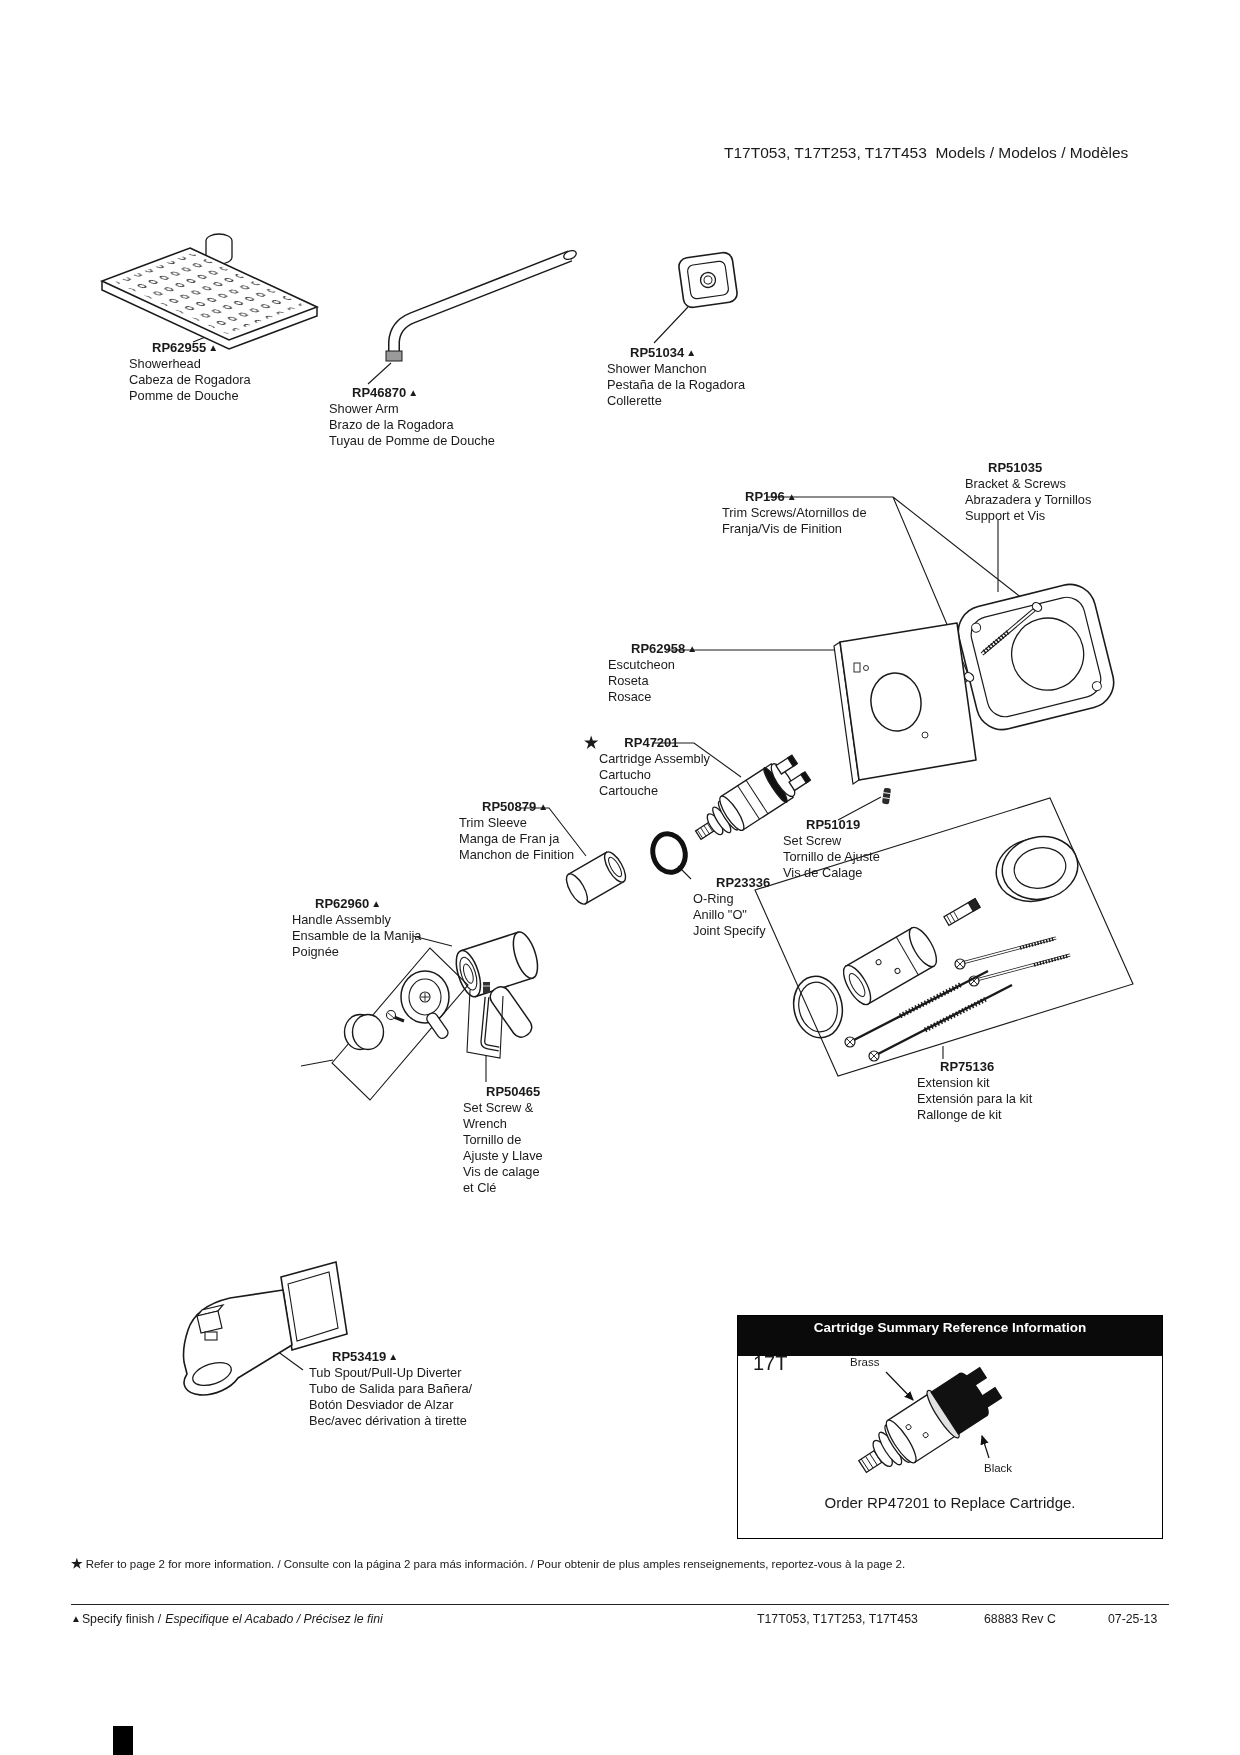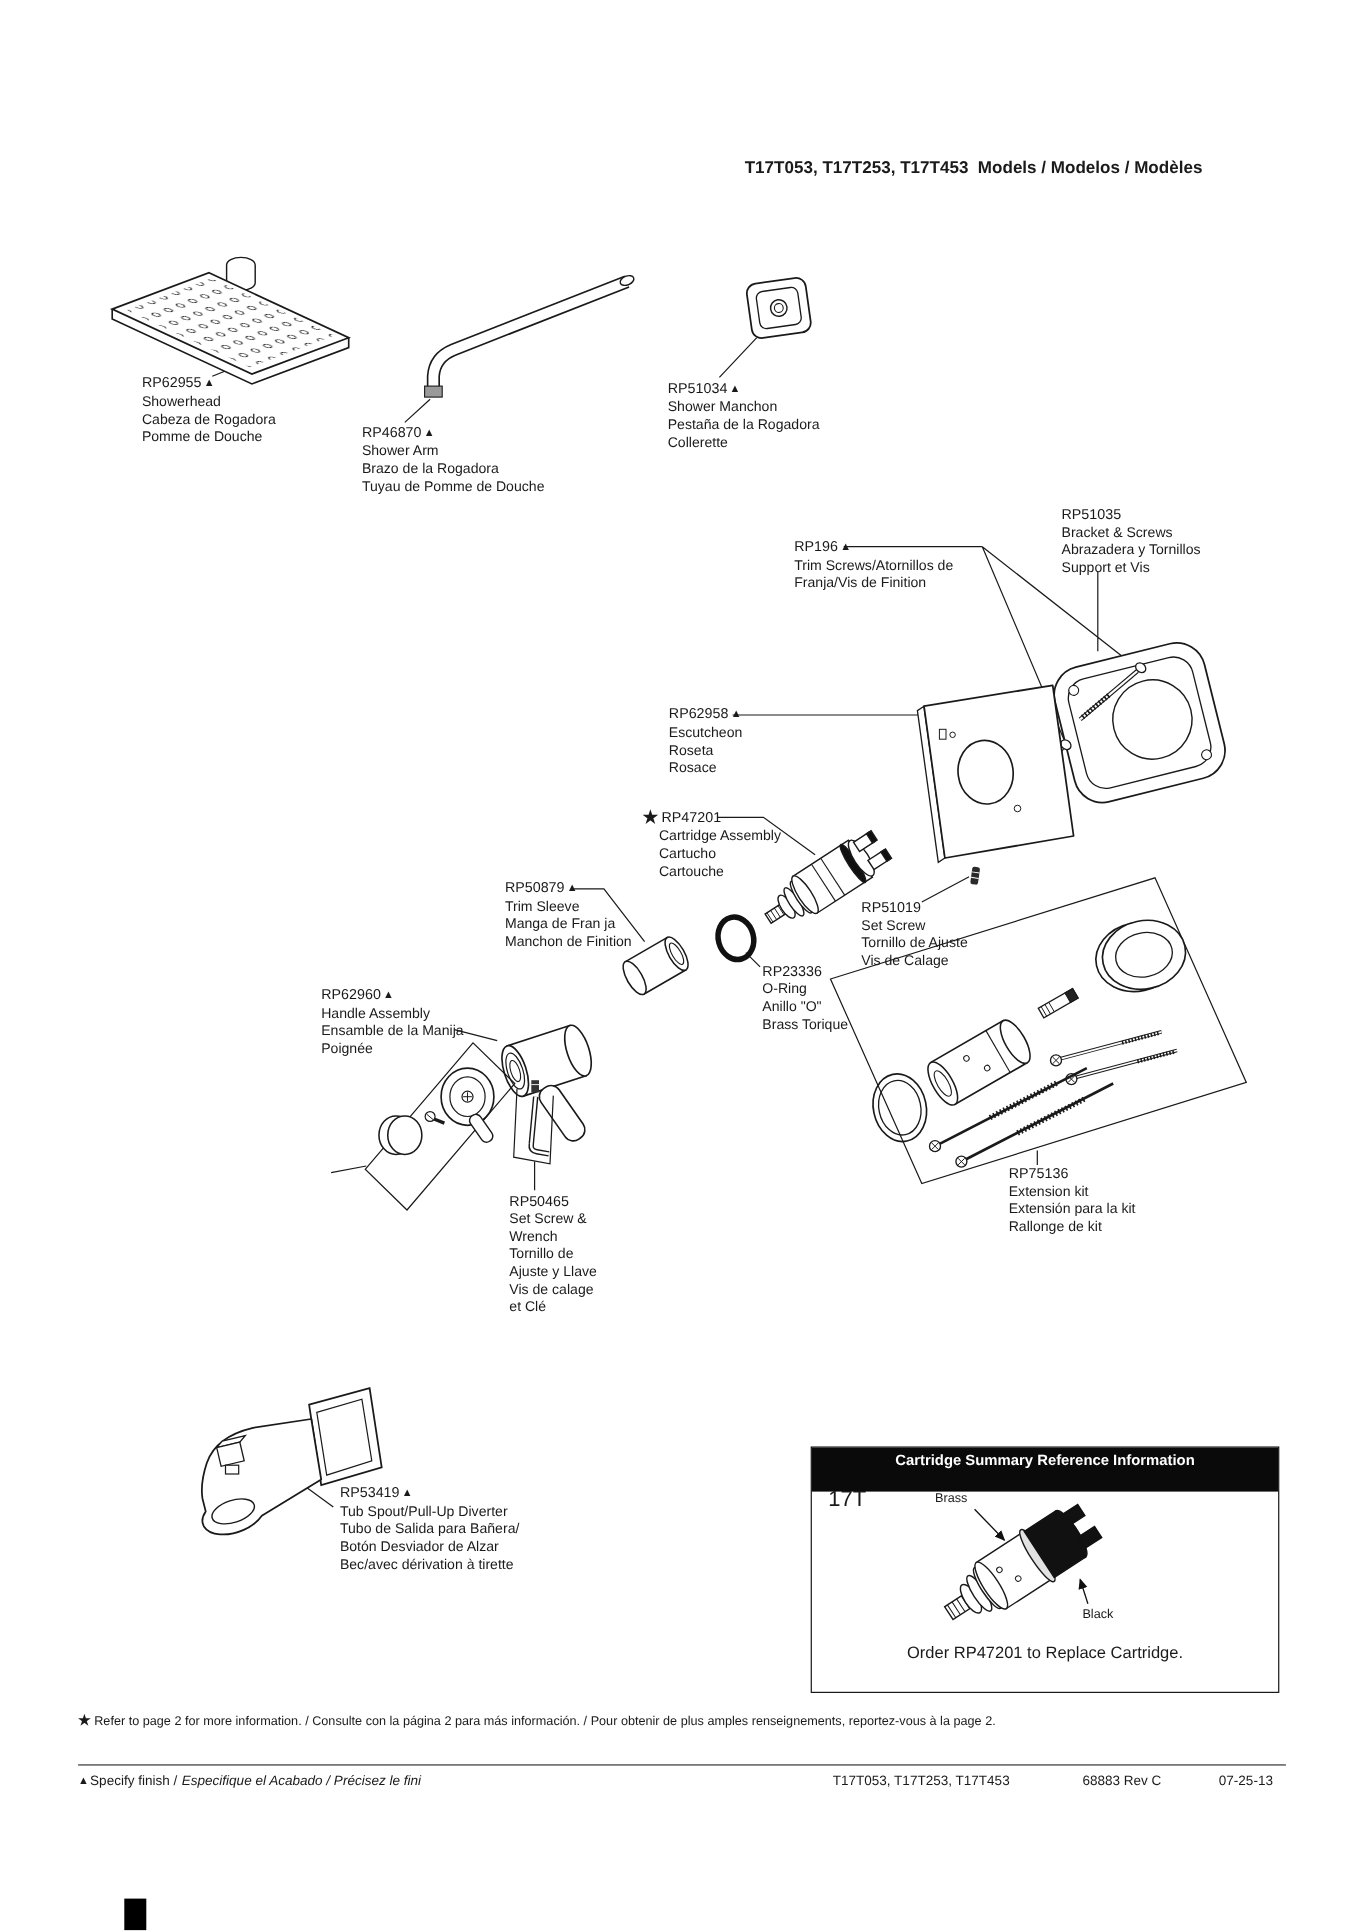--- a/index.html
+++ b/index.html
@@ -1,21 +1,21 @@
 <!DOCTYPE html>
 <html><head>
 <meta charset="utf-8">
 <style>
   html,body{margin:0;padding:0;background:#fff;}
   .page{position:relative;width:1240px;height:1755px;background:#fff;overflow:hidden;
         font-family:"Liberation Sans",sans-serif;color:#1a1a1a;}
   svg.art{position:absolute;left:0;top:0;pointer-events:none;}
-  .title{position:absolute;left:677px;top:144px;font-size:15.5px;font-weight:bold;white-space:pre;}
+  .title{position:absolute;left:724px;top:144px;font-size:15.5px;font-weight:normal;white-space:pre;}
   .plabel{position:absolute;font-size:12.8px;line-height:16px;}
-  .pnum{font-weight:normal;font-size:13px;}
+  .pnum{font-weight:bold;font-size:13px;margin-left:23px;}
   .pmark{font-size:10px;margin-left:2px;vertical-align:1px;}
   .pstar{font-weight:bold;font-size:16px;margin-right:3px;vertical-align:-1px;}
   .pdesc{white-space:pre-line;}
   .cartbox{position:absolute;left:737px;top:1315px;width:424px;height:222px;border:1.6px solid #000;background:transparent;}
   .cartbox .hdr{background:#0a0a0a;color:#fff;text-align:center;font-weight:bold;font-size:13.5px;height:40px;line-height:24px;}
   .code17t{position:absolute;left:15px;top:36px;font-size:20px;}
   .mini{position:absolute;font-size:11.5px;}
   .order{position:absolute;left:0;right:0;top:178px;text-align:center;font-weight:normal;font-size:15px;}
   .footnote{position:absolute;left:71px;top:1556px;font-size:11.5px;}
   .fn-star{font-weight:bold;font-size:13px;margin-right:3px;}
@@ -289,21 +289,21 @@
   <div class="plabel" style="left:783px;top:817px">
     <div><span class="pnum">RP51019</span></div>
     <div class="pdesc">Set Screw
 Tornillo de Ajuste
 Vis de Calage</div>
   </div>
   <div class="plabel" style="left:693px;top:875px">
     <div><span class="pnum">RP23336</span></div>
     <div class="pdesc">O-Ring
 Anillo "O"
-Brass Torique</div>
+Joint Specify</div>
   </div>
   <div class="plabel" style="left:292px;top:896px">
     <div><span class="pnum">RP62960</span><span class="pmark">▲</span></div>
     <div class="pdesc">Handle Assembly
 Ensamble de la Manija
 Poignée</div>
   </div>
   <div class="plabel" style="left:463px;top:1084px">
     <div><span class="pnum">RP50465</span></div>
     <div class="pdesc">Set Screw &amp;

